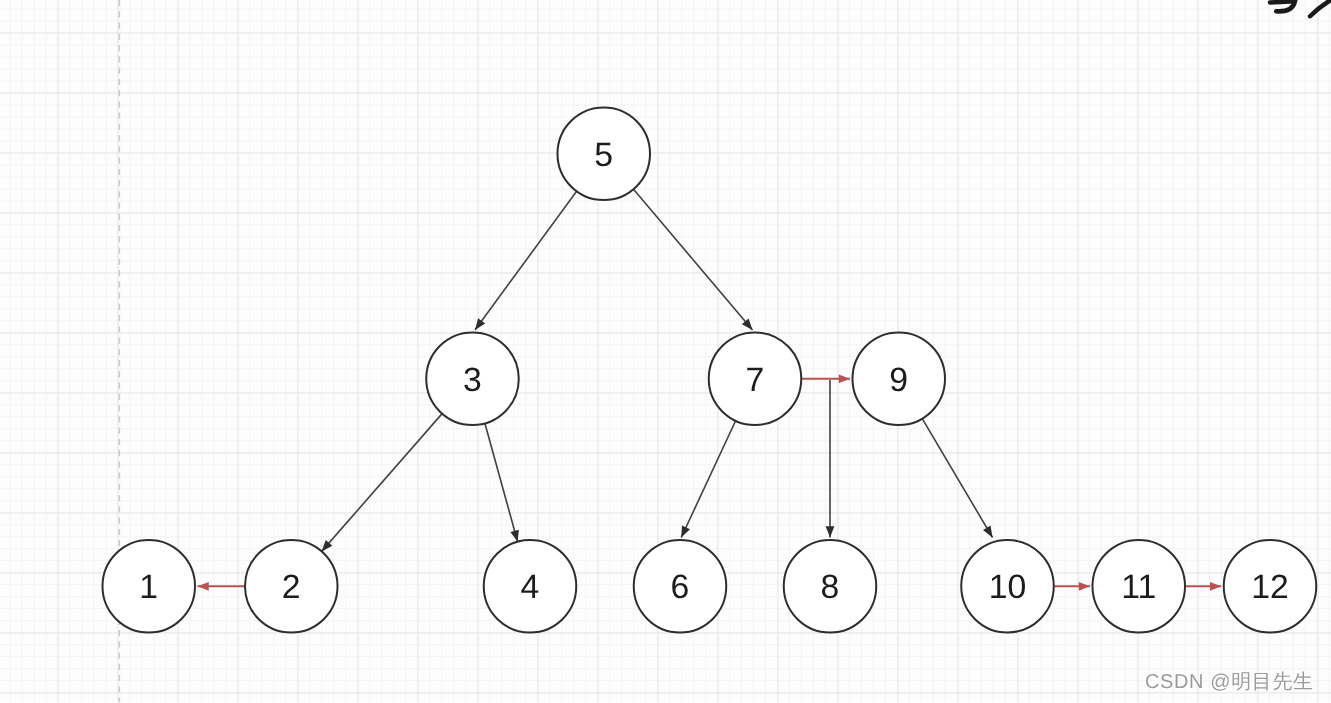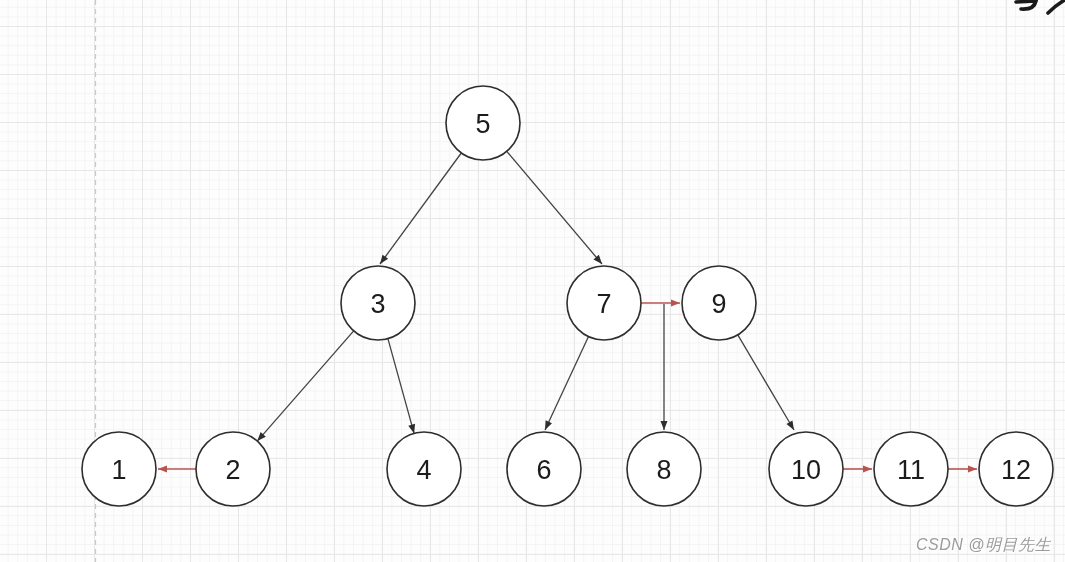--- a/index.html
+++ b/index.html
@@ -32,21 +32,20 @@
   .frag-stroke { stroke: #1a1a1a; stroke-width: 3.6; fill: none; stroke-linecap: round; }
   #watermark {
     position: absolute;
     right: 14px;
     bottom: 6px;
     font-size: 16px;
     letter-spacing: 0.5px;
     color: #9b9b9b;
     text-shadow: 1px 1px 0 #ffffff;
     white-space: nowrap;
-    font-style: italic;
   }
 </style>
 </head>
 <body>
 
 <div id="canvas">
   <svg id="tree-svg" width="1065" height="562" viewBox="0 0 1065 562">
     <defs>
       <marker id="arrow-black" markerUnits="userSpaceOnUse" markerWidth="12" markerHeight="10" refX="10" refY="4.5" orient="auto">
         <path d="M1,1 L10,4.5 L1,8 Z" fill="#2d2d2d"></path>

